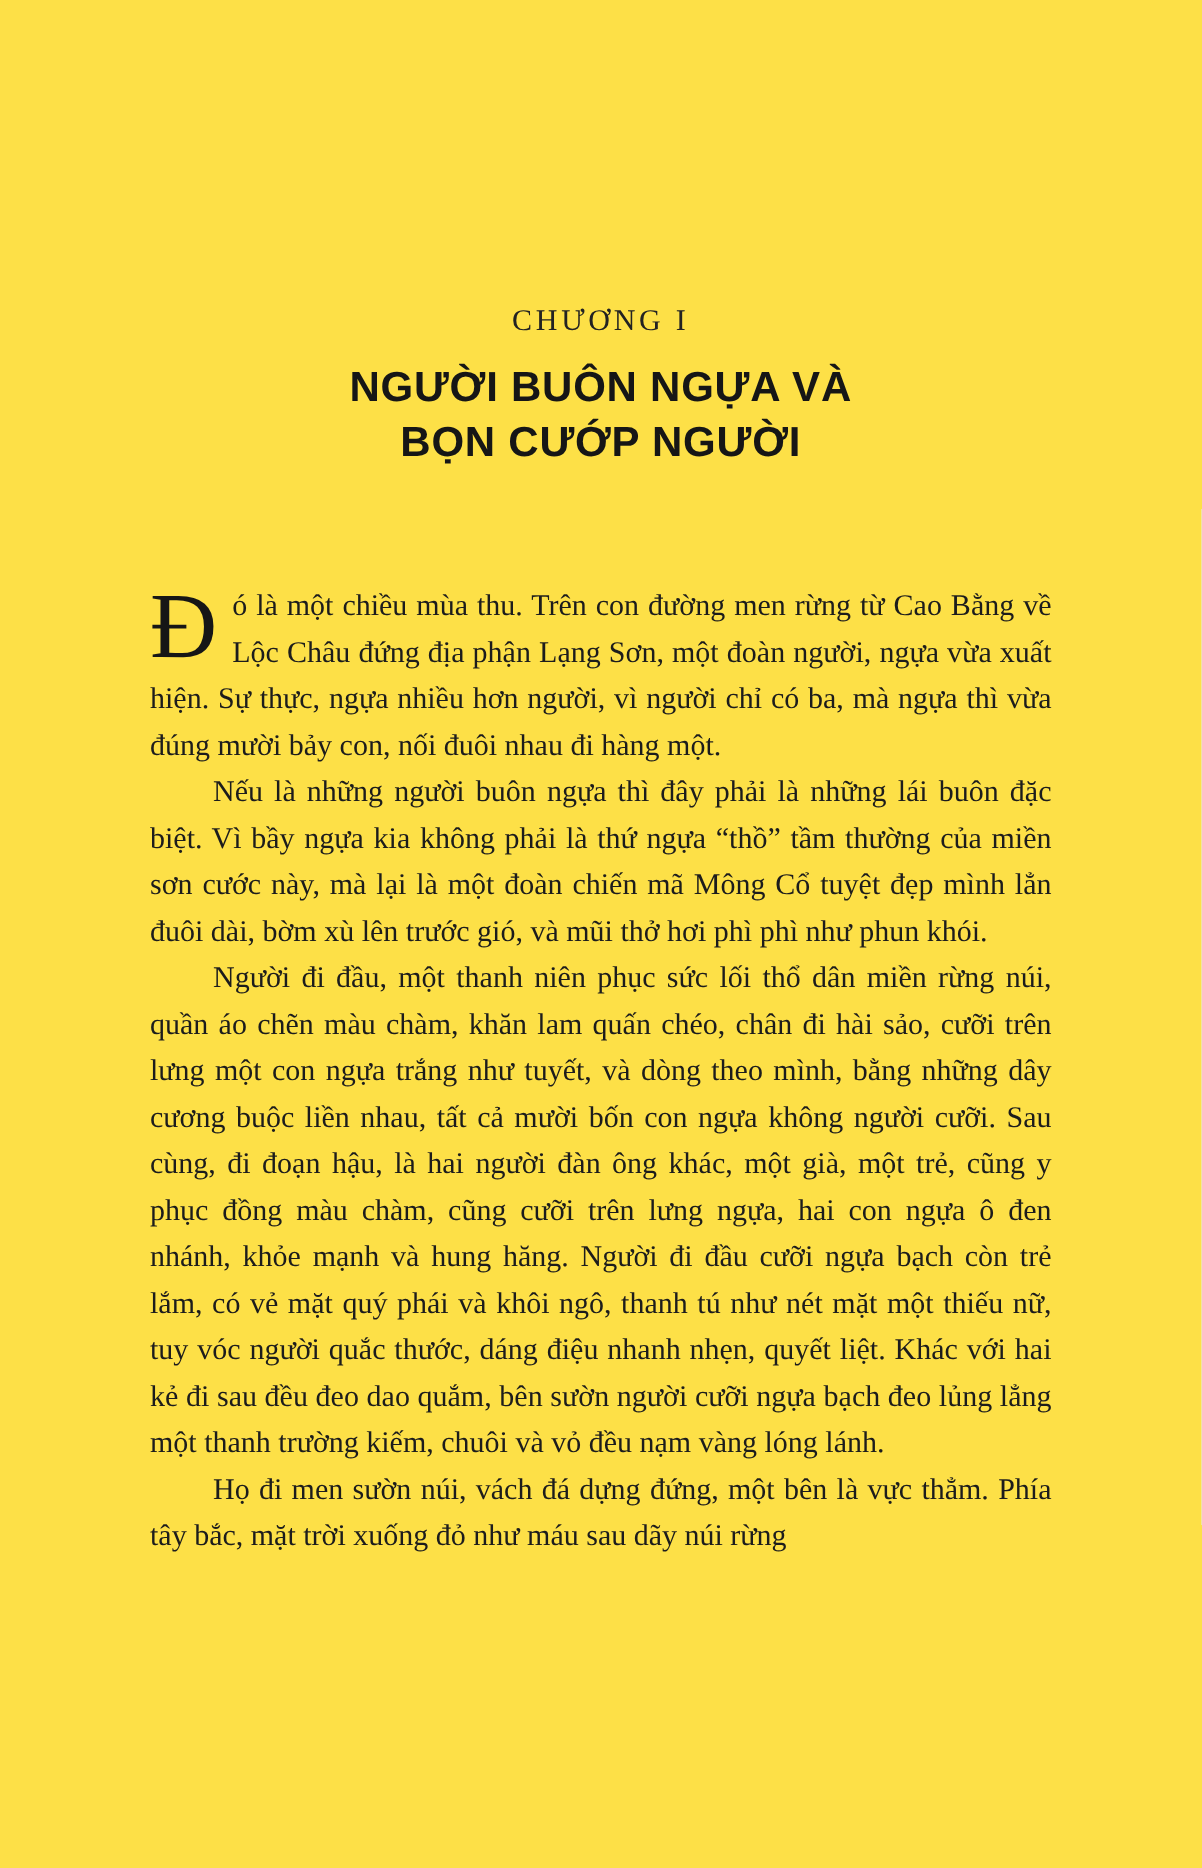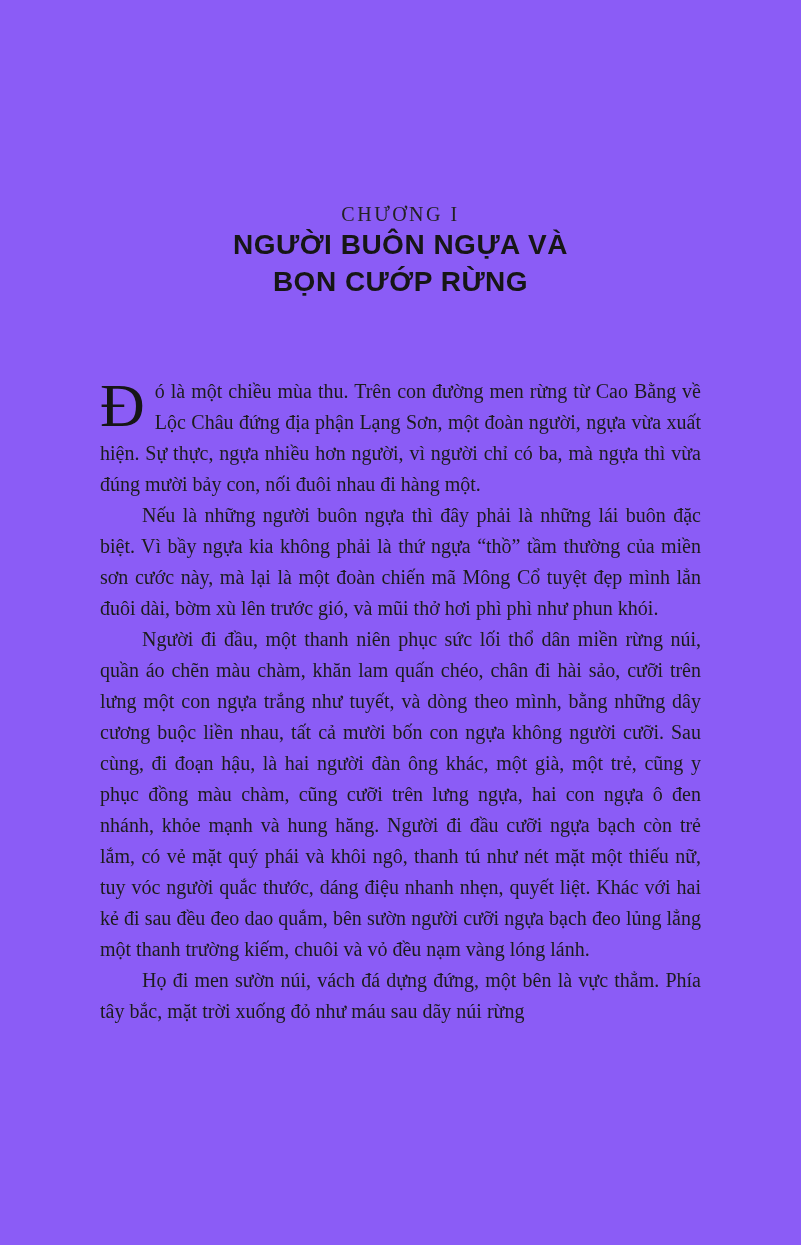--- a/index.html
+++ b/index.html
@@ -5,39 +5,39 @@
   html, body {
     margin: 0;
     padding: 0;
     background: #e8e8e8;
   }
   .page {
     position: relative;
     width: 801px;
     height: 1245px;
     margin: 0 auto;
-    background: #8b5cf6;
+    background: #fde047;
     color: #1c1c1c;
     overflow: hidden;
     box-sizing: border-box;
     padding-top: 203px;
   }
   .content {
     margin: 0 100px;
     width: 601px;
   }
   .chapter-label {
     text-align: center;
     font-family: "Liberation Serif", serif;
     font-size: 20px;
     letter-spacing: 2.5px;
     color: #222;
   }
   .book-title {
-    margin-top: 0;
+    margin-top: 13px;
     text-align: center;
     font-family: "Liberation Sans", sans-serif;
     font-weight: bold;
     font-size: 28px;
     line-height: 37px;
     letter-spacing: 0.5px;
     color: #161616;
   }
   .body-text {
     margin-top: 76px;
@@ -65,21 +65,21 @@
 </head>
 <body>
 
 <div class="page">
   <div class="content">
 
     <div class="chapter-label">CHƯƠNG I</div>
 
     <div class="book-title">
       <div>NGƯỜI BUÔN NGỰA VÀ</div>
-      <div>BỌN CƯỚP RỪNG</div>
+      <div>BỌN CƯỚP NGƯỜI</div>
     </div>
 
     <div class="body-text">
 
       <p class="para">
         <span class="dropcap">Đ</span><span>ó là một chiều mùa thu. Trên con đường men rừng từ Cao Bằng về Lộc Châu đứng địa phận Lạng Sơn, một đoàn người, ngựa vừa xuất hiện. Sự thực, ngựa nhiều hơn người, vì người chỉ có ba, mà ngựa thì vừa đúng mười bảy con, nối đuôi nhau đi hàng một.</span>
       </p>
 
       <p class="para indented">Nếu là những người buôn ngựa thì đây phải là những lái buôn đặc biệt. Vì bầy ngựa kia không phải là thứ ngựa “thồ” tầm thường của miền sơn cước này, mà lại là một đoàn chiến mã Mông Cổ tuyệt đẹp mình lẳn đuôi dài, bờm xù lên trước gió, và mũi thở hơi phì phì như phun khói.</p>
 

